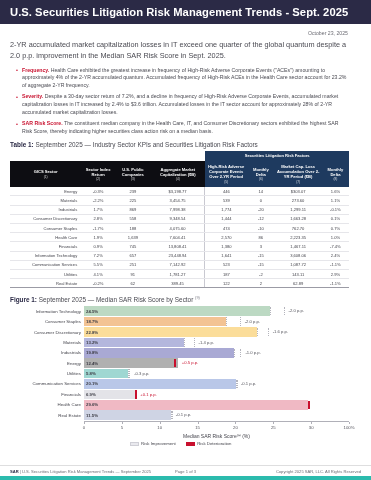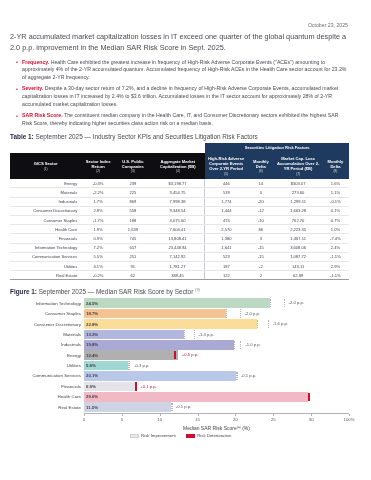--- a/index.html
+++ b/index.html
@@ -31,21 +31,21 @@
   
   .titleband {
     background:#2b2a46; height:24px;
     display:flex; align-items:center; padding-left:10px;
   }
   .titleband h1 {
     color:#ffffff; font-size:11.2px; font-weight:bold; letter-spacing:.05px;
   }
 
   
-  .body { padding:4px 22px 0 10px;margin-top:16px; }
+  .body { padding:4px 22px 0 10px; }
   .pubdate { text-align:right; font-size:5.2px; color:#6c6c74; margin:2px 1px 4px 0; }
 
   .lede {
     font-size:7.3px; line-height:1.48; color:#4a4a52; margin-bottom:5px;
   }
 
   ul.bullets { list-style:none; margin:0 0 5px 6px; }
   ul.bullets li {
     position:relative; padding-left:6px; margin-bottom:3.5px;
     font-size:5.2px; line-height:1.5; color:#4a4a52; text-align:left;
@@ -128,20 +128,23 @@
   .f-mid { position:absolute; left:0; width:371px; text-align:center; font-size:4.1px; color:#6c6c74; }
   .f-right { margin-left:auto; font-size:4.1px; color:#6c6c74; }
   .footbar { position:absolute; left:0; bottom:0; width:371px; height:4px; background:#2bbbad; }
 </style>
 </head>
 <body>
 
 <div class="page">
 
 
+  <div class="titleband">
+    <h1>U.S. Securities Litigation Risk Management Trends - Sept. 2025</h1>
+  </div>
 
   <div class="body">
     <div class="pubdate">October 23, 2025</div>
 
     <div class="lede">2-YR accumulated market capitalization losses in IT exceed one quarter of the global quantum despite a 2.0 p.p. improvement in the Median SAR Risk Score in Sept. 2025.</div>
 
     <ul class="bullets">
       <li>
         <span class="lead">Frequency.</span><span> Health Care exhibited the greatest increase in frequency of High-Risk Adverse Corporate Events ("ACEs") amounting to approximately 4% of the 2-YR accumulated quantum. Accumulated frequency of High-Risk ACEs in the Health Care sector account for 23.2% of aggregate 2-YR frequency.</span>
       </li>

